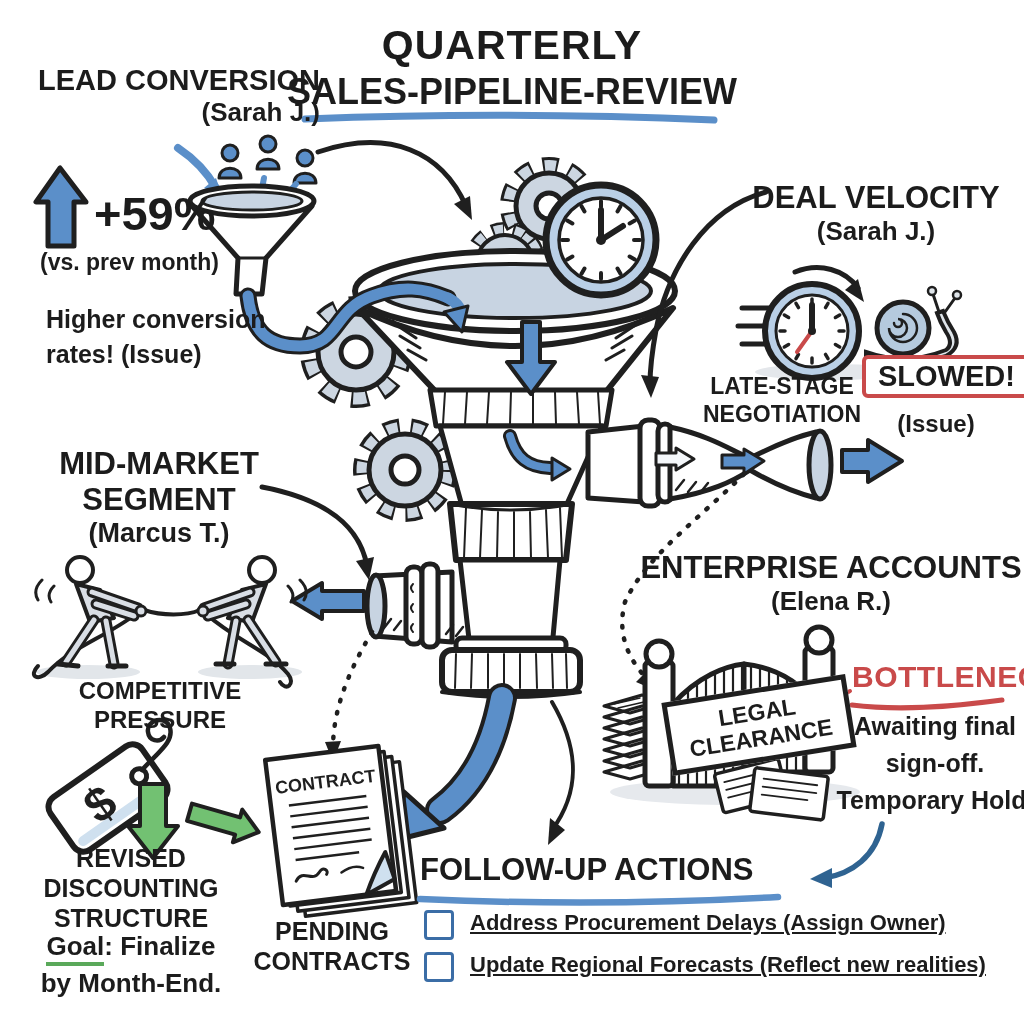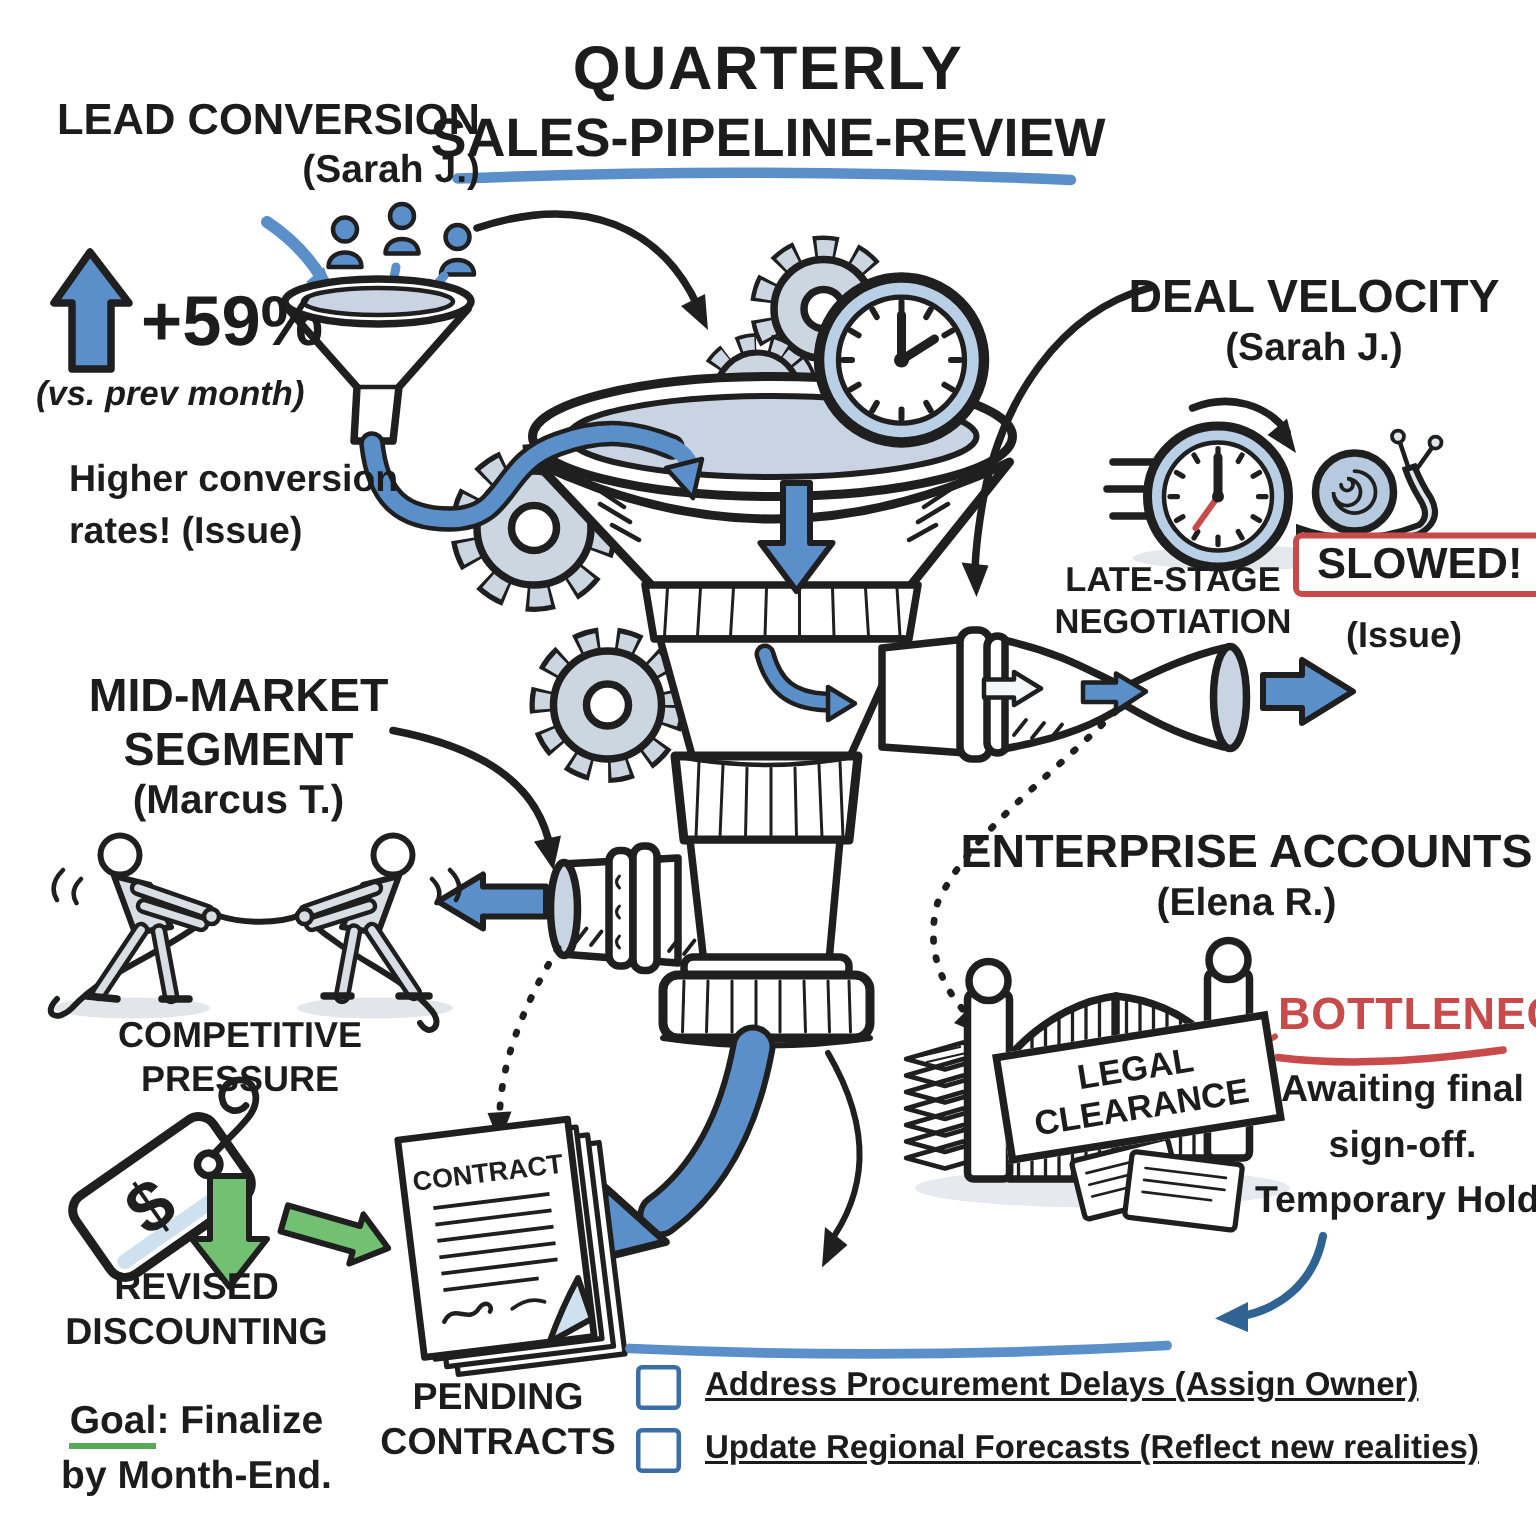--- a/index.html
+++ b/index.html
@@ -283,21 +283,21 @@
 <div class="t c" style="left:262px;top:22px;width:500px;">
   <div class="b" style="font-size:41px;letter-spacing:1px;">QUARTERLY</div>
   <div class="b" style="font-size:36px;margin-top:2px;">SALES-PIPELINE-REVIEW</div>
 </div>
 
 <div class="t c" style="left:28px;top:64px;width:292px;text-align:right;">
   <div class="b" style="font-size:29px;">LEAD CONVERSION</div>
   <div class="w6" style="font-size:26px;">(Sarah J.)</div>
 </div>
 <div class="t b" style="left:94px;top:186px;font-size:47px;">+59%</div>
-<div class="t w6" style="left:24px;top:249px;font-size:23px;font-style:italic;">(vs. prev month)</div>
+<div class="t w6" style="left:40px;top:249px;font-size:23px;">(vs. prev month)</div>
 <div class="t w6" style="left:46px;top:302px;font-size:25px;line-height:35px;">
   <div>Higher conversion</div>
   <div>rates! (Issue)</div>
 </div>
 
 <div class="t c" style="left:726px;top:180px;width:300px;">
   <div class="b" style="font-size:31px;">DEAL VELOCITY</div>
   <div class="w6" style="font-size:26px;">(Sarah J.)</div>
 </div>
 <div class="t c b" style="left:672px;top:372px;width:220px;font-size:23px;line-height:28px;">
@@ -328,31 +328,33 @@
 <div class="t b" style="left:852px;top:660px;font-size:30px;color:#c94a4a;letter-spacing:0.5px;">BOTTLENECK</div>
 <div class="t c w6" style="left:835px;top:708px;width:200px;font-size:25px;line-height:37px;">
   <div>Awaiting final</div>
   <div>sign-off.</div>
   <div>Temporary Hold.</div>
 </div>
 
 <div class="t c b" style="left:22px;top:843px;width:218px;font-size:25px;line-height:30px;">
   <div>REVISED</div>
   <div>DISCOUNTING</div>
+  <div>STRUCTURE</div>
 </div>
 <div class="t c w6" style="left:22px;top:928px;width:218px;font-size:26px;line-height:37px;">
   <div><span class="goalu">Goal</span><span>: Finalize</span></div>
   <div>by Month-End.</div>
 </div>
 
 <div class="t c b" style="left:246px;top:916px;width:172px;font-size:25px;line-height:30px;">
   <div>PENDING</div>
   <div>CONTRACTS</div>
 </div>
 
+<div class="t b" style="left:420px;top:852px;font-size:31px;">FOLLOW-UP ACTIONS</div>
 <div class="chkrow" style="left:424px;top:910px;">
   <div class="chk"></div>
   <div class="chklbl">Address Procurement Delays (Assign Owner)</div>
 </div>
 <div class="chkrow" style="left:424px;top:952px;">
   <div class="chk"></div>
   <div class="chklbl">Update Regional Forecasts (Reflect new realities)</div>
 </div>
 
 </div>

